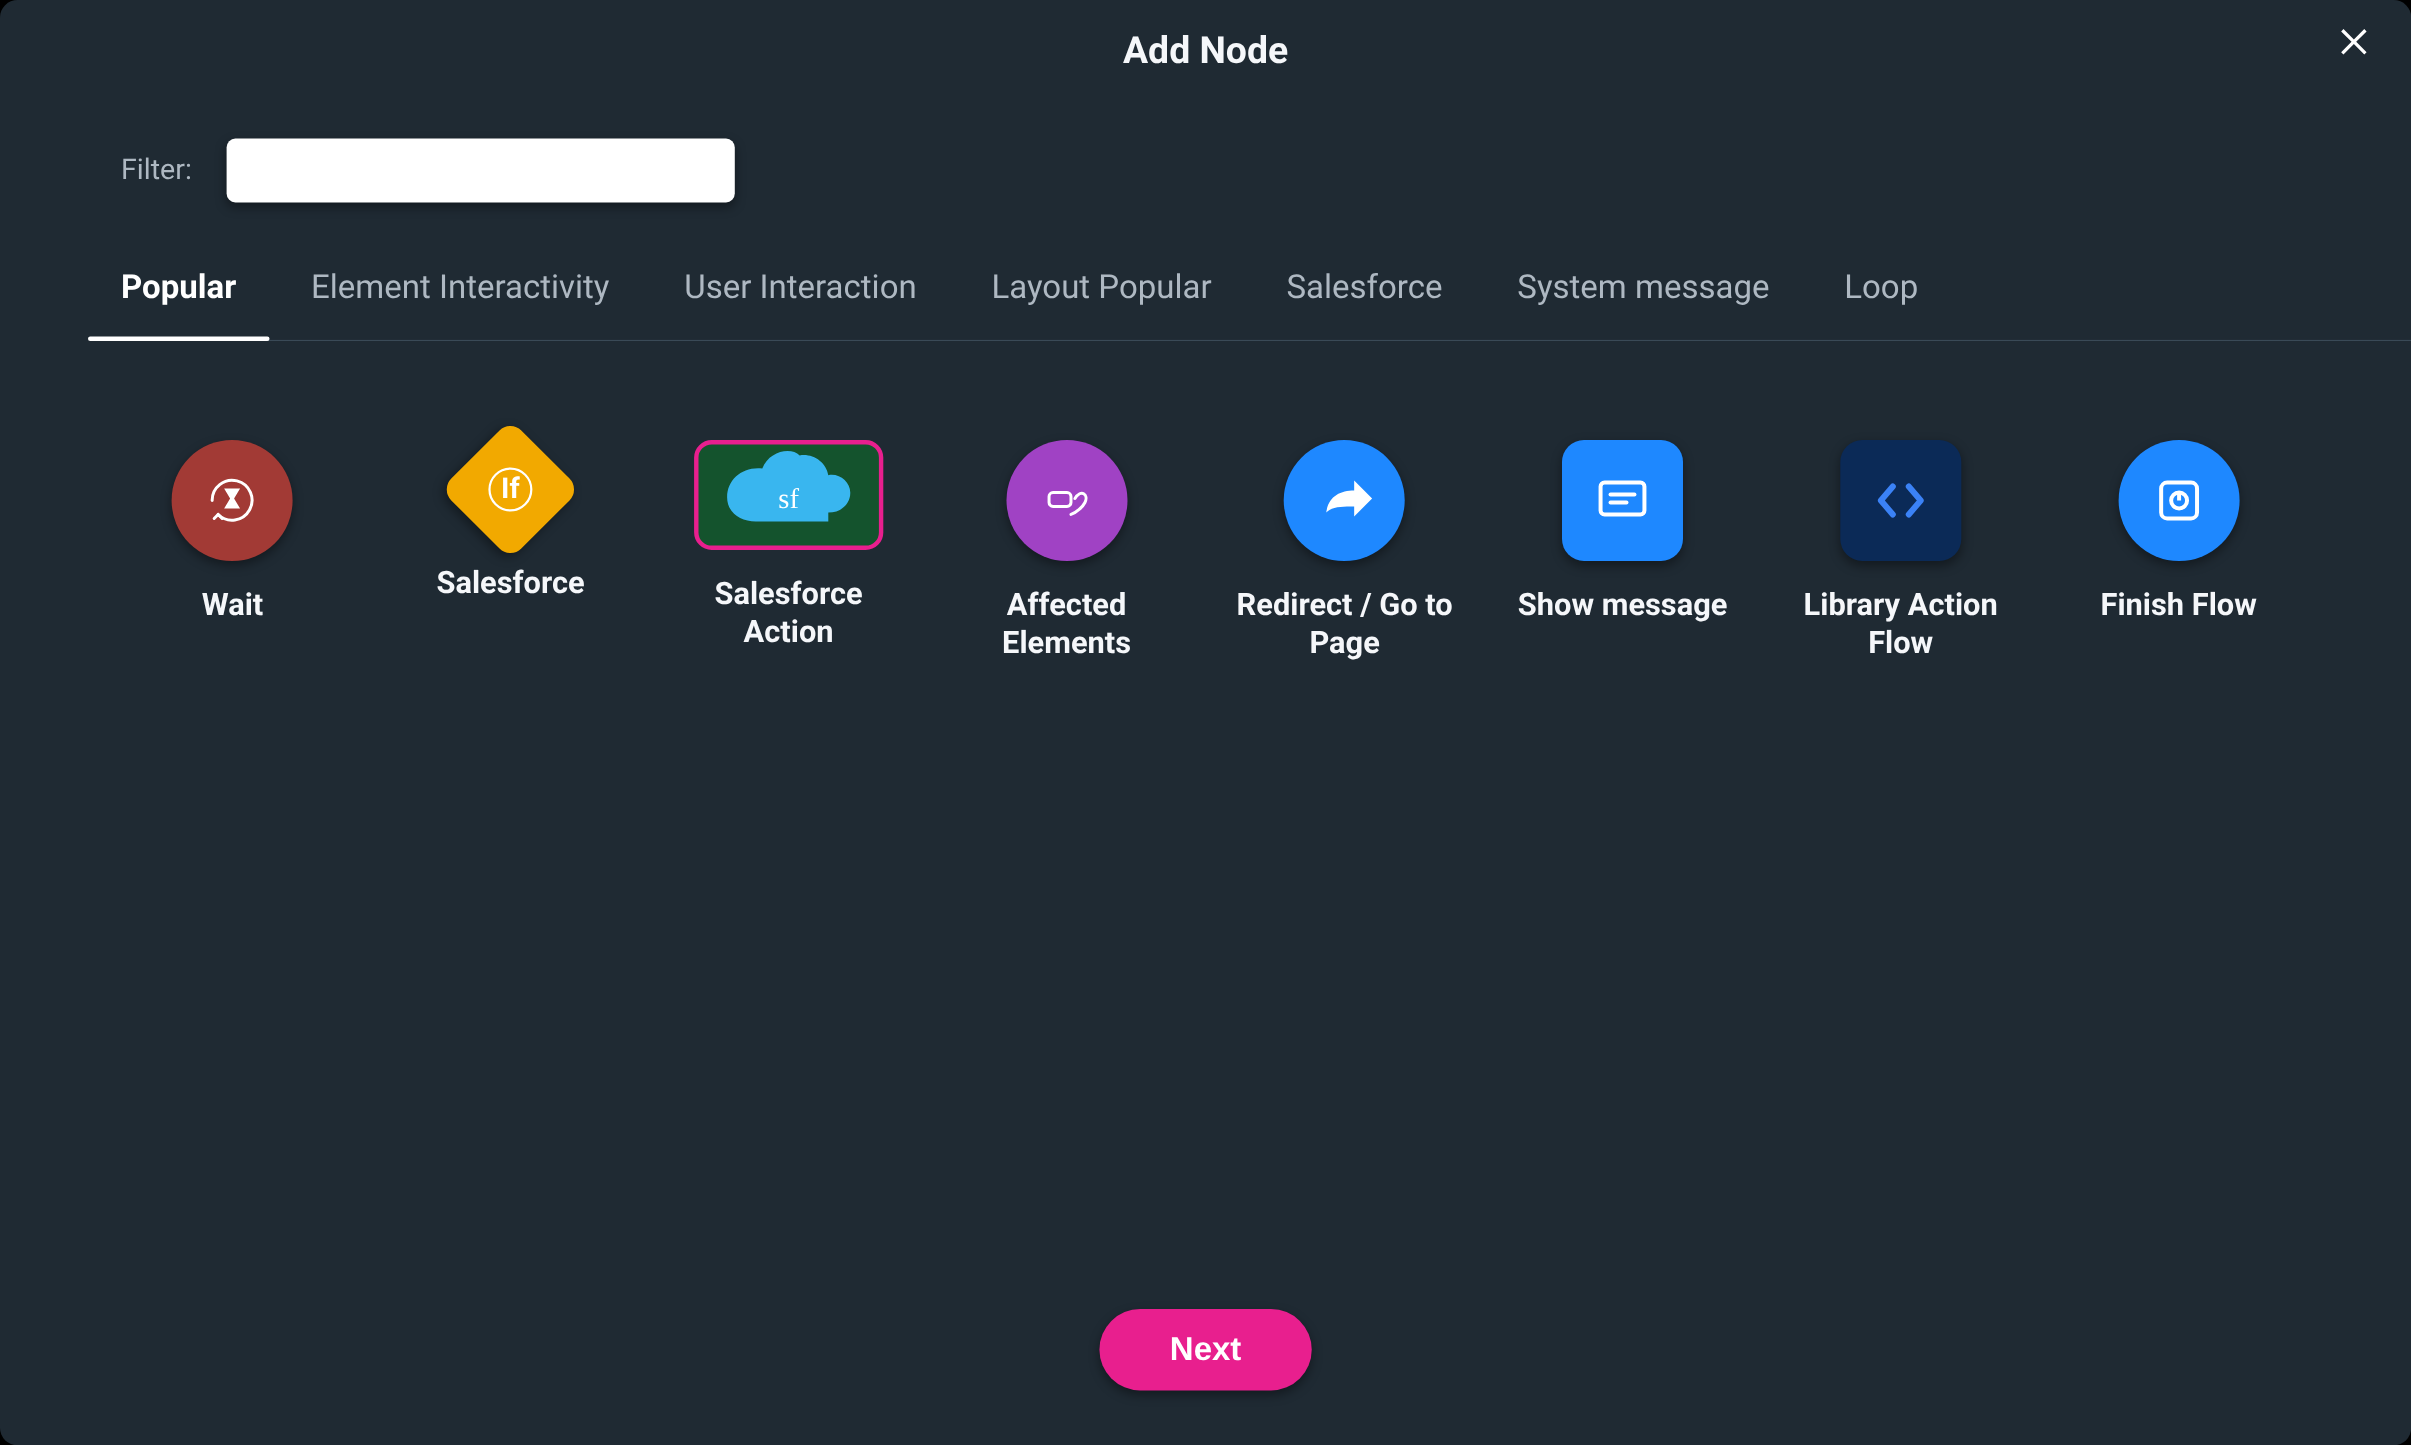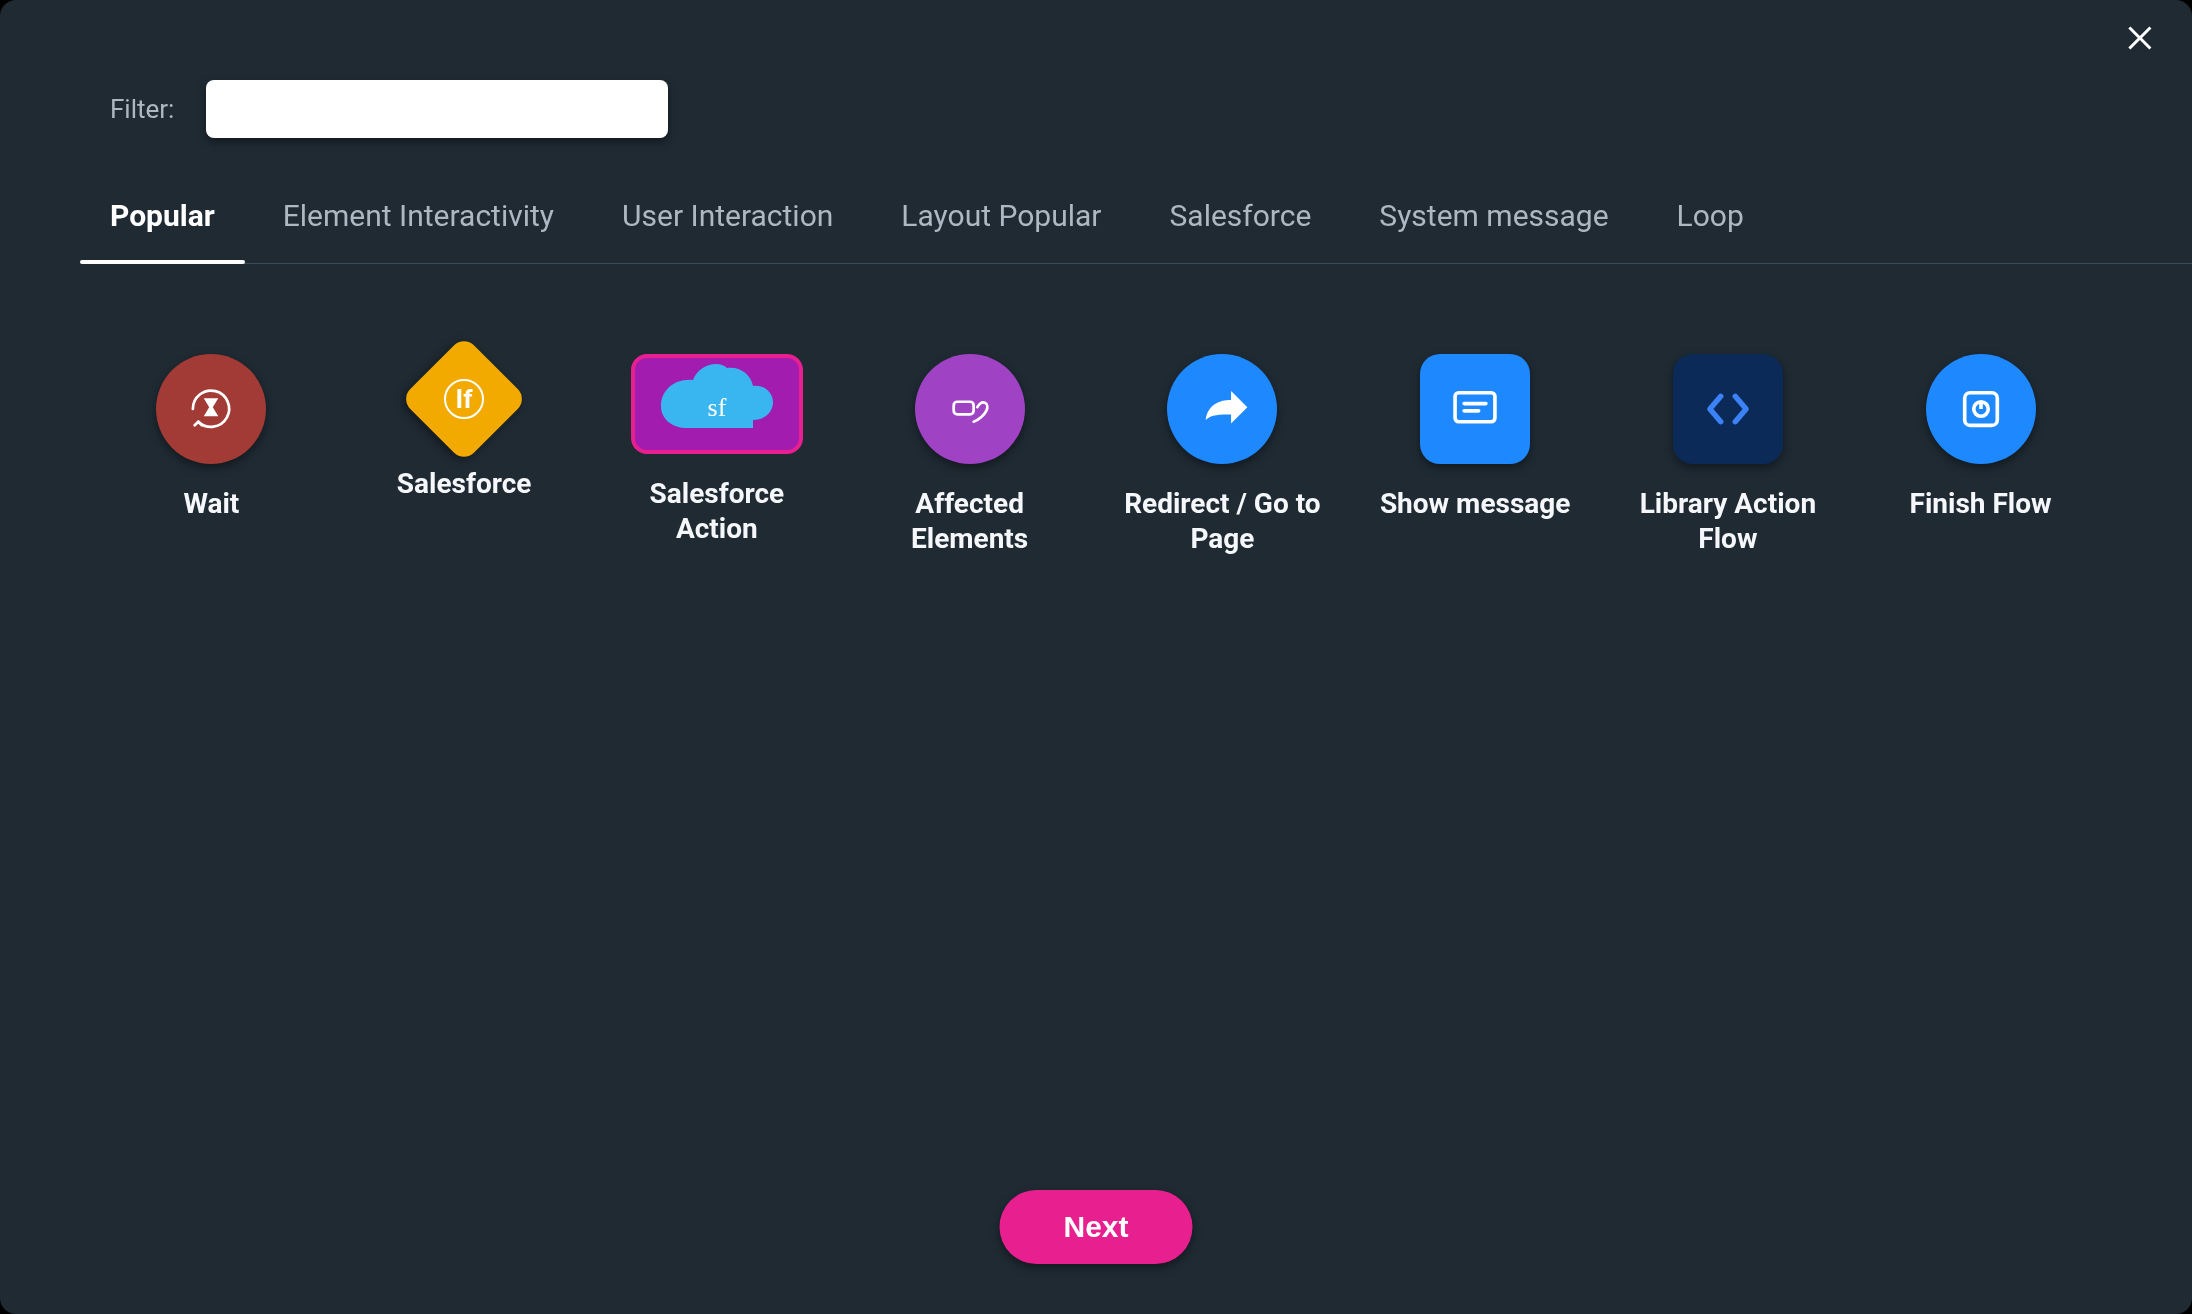--- a/index.html
+++ b/index.html
@@ -93,21 +93,21 @@
   .icon-box{
     width:110px;height:110px;border-radius:50%;
     display:flex;align-items:center;justify-content:center;
     box-shadow:var(--cardshadow);
   }
   .icon-box.square{border-radius:20px}
   .node.selected .iconwrap{
     border:4px solid var(--pink);
     border-radius:16px;
     padding:6px 22px;
-    background:#a21caf;
+    background:#14532d;
   }
   .iconwrap{padding:0}
   .nlabel{font-size:28px;font-weight:700;text-align:center;max-width:200px;line-height:1.25}
   .next{
     position:absolute;left:50%;bottom:50px;transform:translateX(-50%);
     background:var(--pink);color:#fff;font-size:30px;font-weight:600;
     border:none;border-radius:40px;padding:20px 64px;cursor:pointer;box-shadow:var(--cardshadow);
   }
   
   .bg-maroon{background:var(--maroon)}
@@ -132,20 +132,21 @@
 <div class="modal">
 
   <div class="close" aria-label="Close">
     <span>
       <svg viewBox="0 0 24 24" width="36" height="36">
           <path d="M18.3 5.71 12 12l6.3 6.29-1.41 1.42L10.59 13.4 4.29 19.71 2.88 18.3 9.17 12 2.88 5.71 4.29 4.29 10.59 10.6l6.3-6.31z" fill="#fff"></path>
         </svg>
     </span>
   </div>
 
+  <div class="title">Add Node</div>
 
   <div class="filter-row">
     <div class="filter-label">Filter:</div>
     <input class="filter-input" type="text" placeholder="" style="">
   </div>
 
   <div class="tabs" id="tabs">
       <div class="tab active"><span>Popular</span></div>
       <div class="tab"><span>Element Interactivity</span></div>
       <div class="tab"><span>User Interaction</span></div>

